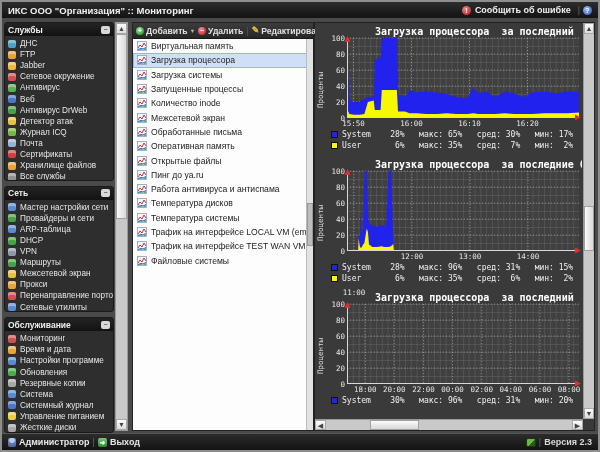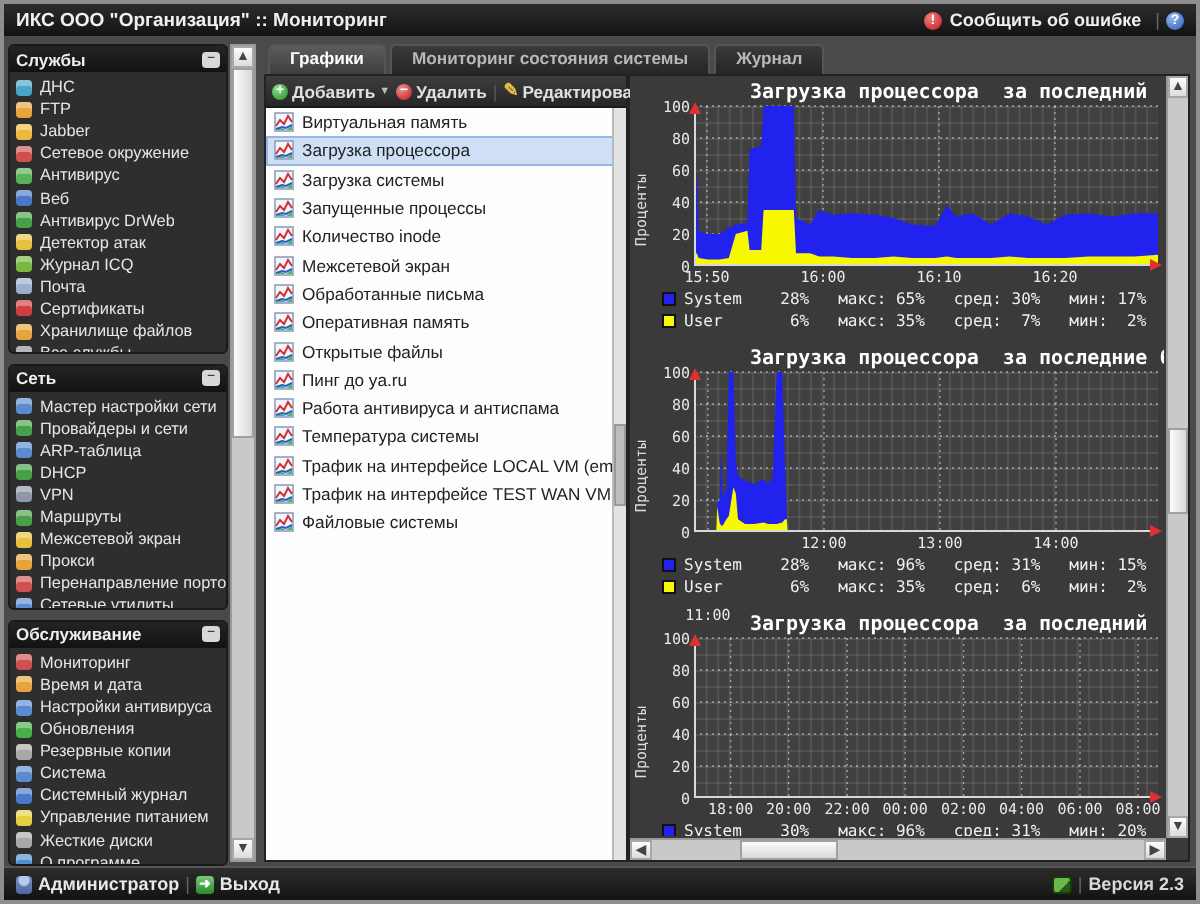--- a/index.html
+++ b/index.html
@@ -218,21 +218,21 @@
             <div class="s-item">
               <span class="s-ico" style="background: rgb(208, 80, 80);"></span>
               <span class="s-label">Мониторинг</span>
             </div>
             <div class="s-item">
               <span class="s-ico" style="background: rgb(232, 163, 61);"></span>
               <span class="s-label">Время и дата</span>
             </div>
             <div class="s-item">
               <span class="s-ico" style="background: rgb(90, 138, 208);"></span>
-              <span class="s-label">Настройки антивируса</span>
+              <span class="s-label">Настройки программе</span>
             </div>
             <div class="s-item">
               <span class="s-ico" style="background: rgb(72, 176, 72);"></span>
               <span class="s-label">Обновления</span>
             </div>
             <div class="s-item">
               <span class="s-ico" style="background: rgb(168, 168, 168);"></span>
               <span class="s-label">Резервные копии</span>
             </div>
             <div class="s-item">
@@ -243,43 +243,34 @@
               <span class="s-ico" style="background: rgb(74, 120, 200);"></span>
               <span class="s-label">Системный журнал</span>
             </div>
             <div class="s-item">
               <span class="s-ico" style="background: rgb(232, 208, 64);"></span>
               <span class="s-label">Управление питанием</span>
             </div>
             <div class="s-item">
               <span class="s-ico" style="background: rgb(168, 168, 168);"></span>
               <span class="s-label">Жесткие диски</span>
-            </div>
-            <div class="s-item">
-              <span class="s-ico" style="background: rgb(74, 144, 208);"></span>
-              <span class="s-label">О программе</span>
             </div>
           </div>
         </div>
       </div>
 
     <div class="sb-v">
       <div class="sb-btn">▲</div>
       <div class="sb-track">
           <div class="sb-thumb" style="top:0;height:48%;"></div>
         </div>
       <div class="sb-btn">▼</div>
     </div>
 
     <div class="content">
-      <div class="tabstrip" id="tabstrip">
-          <div class="tab active">Графики</div>
-          <div class="tab">Мониторинг состояния системы</div>
-          <div class="tab">Журнал</div>
-        </div>
       <div class="content-row">
 
         <div class="list-panel">
           <div class="toolbar">
             <span class="tbtn">
               <span class="cir green">+</span>
               <span>Добавить</span>
               <span class="caret">▼</span>
             </span>
             <span class="tbtn">
@@ -385,20 +376,29 @@
                 <span class="g-label">Пинг до ya.ru</span>
               </div>
               <div class="g-item">
                 <span style="line-height: 0;"><svg width="10" height="10" viewBox="0 0 10 10">
                     <rect x="0.5" y="0.5" width="9" height="9" fill="#f4f6fa" stroke="#8aa0c0" stroke-width="0.8"></rect>
                     <path d="M1,9 L4,8 6,9 9,7 9,9 Z" fill="#58b058"></path>
                     <polyline points="1,7 3,4 5,6 7,2 9,5" fill="none" stroke="#d03030" stroke-width="1"></polyline>
                     <polyline points="1,8.5 4,7.5 6,8 9,6.5" fill="none" stroke="#2060d0" stroke-width="1"></polyline>
                   </svg></span>
                 <span class="g-label">Работа антивируса и антиспама</span>
+              </div>
+              <div class="g-item">
+                <span style="line-height: 0;"><svg width="10" height="10" viewBox="0 0 10 10">
+                    <rect x="0.5" y="0.5" width="9" height="9" fill="#f4f6fa" stroke="#8aa0c0" stroke-width="0.8"></rect>
+                    <path d="M1,9 L4,8 6,9 9,7 9,9 Z" fill="#58b058"></path>
+                    <polyline points="1,7 3,4 5,6 7,2 9,5" fill="none" stroke="#d03030" stroke-width="1"></polyline>
+                    <polyline points="1,8.5 4,7.5 6,8 9,6.5" fill="none" stroke="#2060d0" stroke-width="1"></polyline>
+                  </svg></span>
+                <span class="g-label">Температура дисков</span>
               </div>
               <div class="g-item">
                 <span style="line-height: 0;"><svg width="10" height="10" viewBox="0 0 10 10">
                     <rect x="0.5" y="0.5" width="9" height="9" fill="#f4f6fa" stroke="#8aa0c0" stroke-width="0.8"></rect>
                     <path d="M1,9 L4,8 6,9 9,7 9,9 Z" fill="#58b058"></path>
                     <polyline points="1,7 3,4 5,6 7,2 9,5" fill="none" stroke="#d03030" stroke-width="1"></polyline>
                     <polyline points="1,8.5 4,7.5 6,8 9,6.5" fill="none" stroke="#2060d0" stroke-width="1"></polyline>
                   </svg></span>
                 <span class="g-label">Температура системы</span>
               </div>

